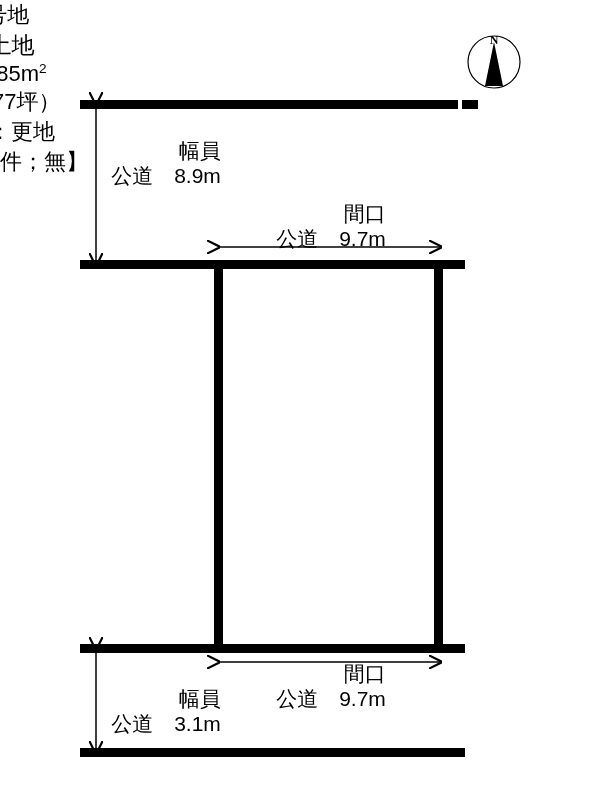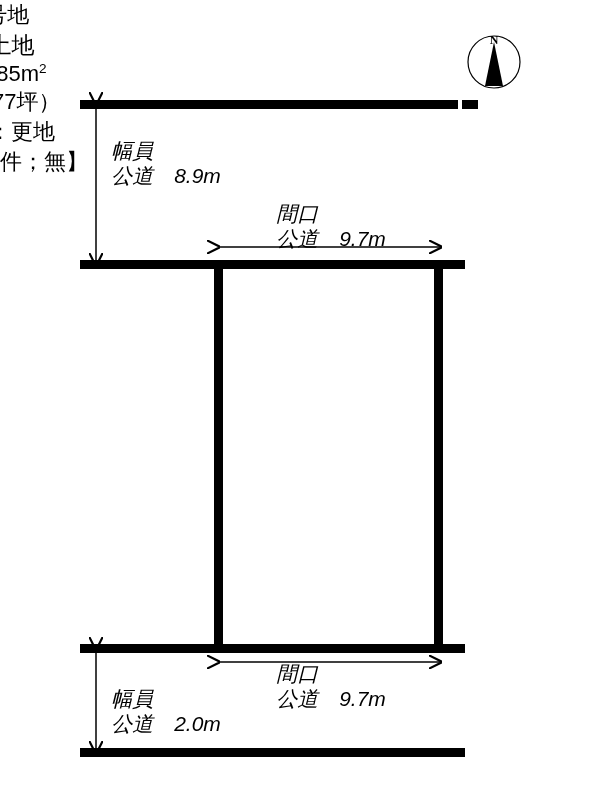--- a/index.html
+++ b/index.html
@@ -24,22 +24,21 @@
   }
   .txt {
     position: absolute;
     white-space: nowrap;
     color: #000;
     line-height: 1.18;
     letter-spacing: 0px;
   }
   .ctr {
     transform: translateX(-50%);
-    text-align: left;
-    font-style: italic;
+    text-align: right;
   }
   
   #label-road-width-top {
     left: 166px;
     top: 139px;
     font-size: 21px;
   }
   #label-road-width-bottom {
     left: 166px;
     top: 687px;
@@ -138,21 +137,21 @@
   <div>公道　9.7m</div>
 </div>
 
 <div class="txt ctr" id="label-frontage-bottom">
   <div>間口</div>
   <div>公道　9.7m</div>
 </div>
 
 <div class="txt ctr" id="label-road-width-bottom">
   <div>幅員</div>
-  <div>公道　2.0m</div>
+  <div>公道　3.1m</div>
 </div>
 
 <div id="parcel-info">
   <span class="line">A号地</span>
   <span class="line big">売土地</span>
   <span class="line"><span>167.85m</span><span class="sup">2</span></span>
   <span class="line">（50.77坪）</span>
   <span class="line">現状：更地</span>
   <span class="line">【建築条件；無】</span>
 </div>

